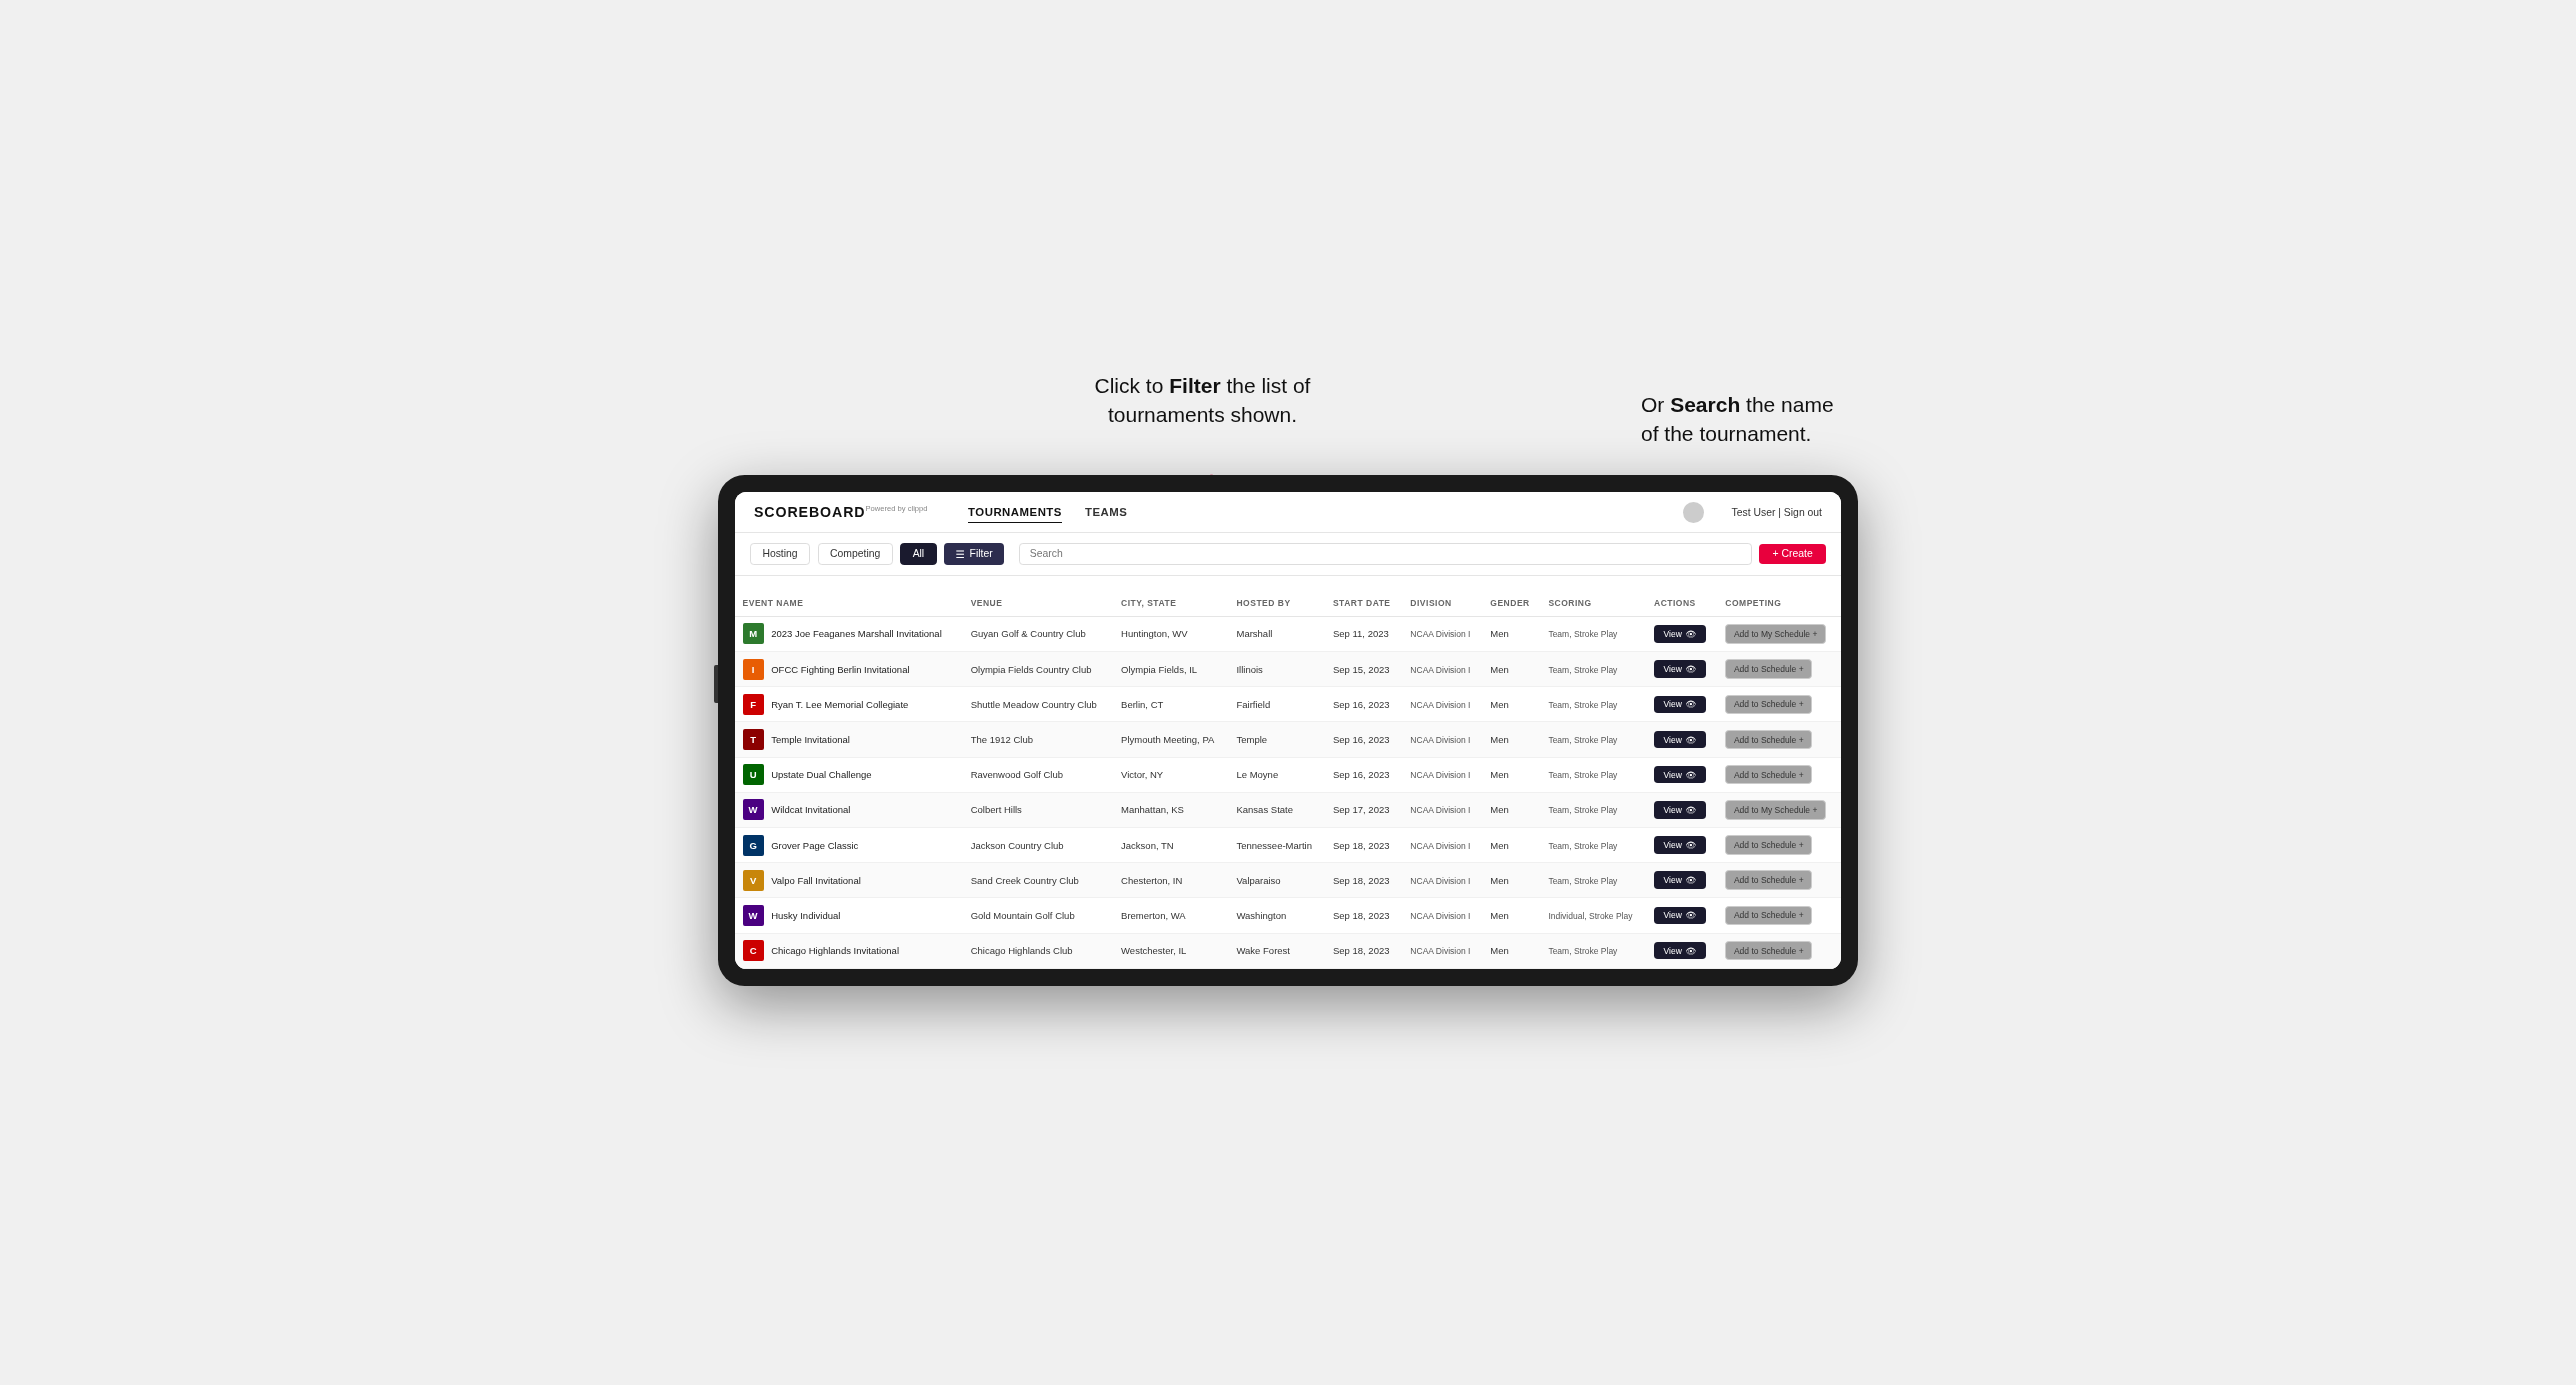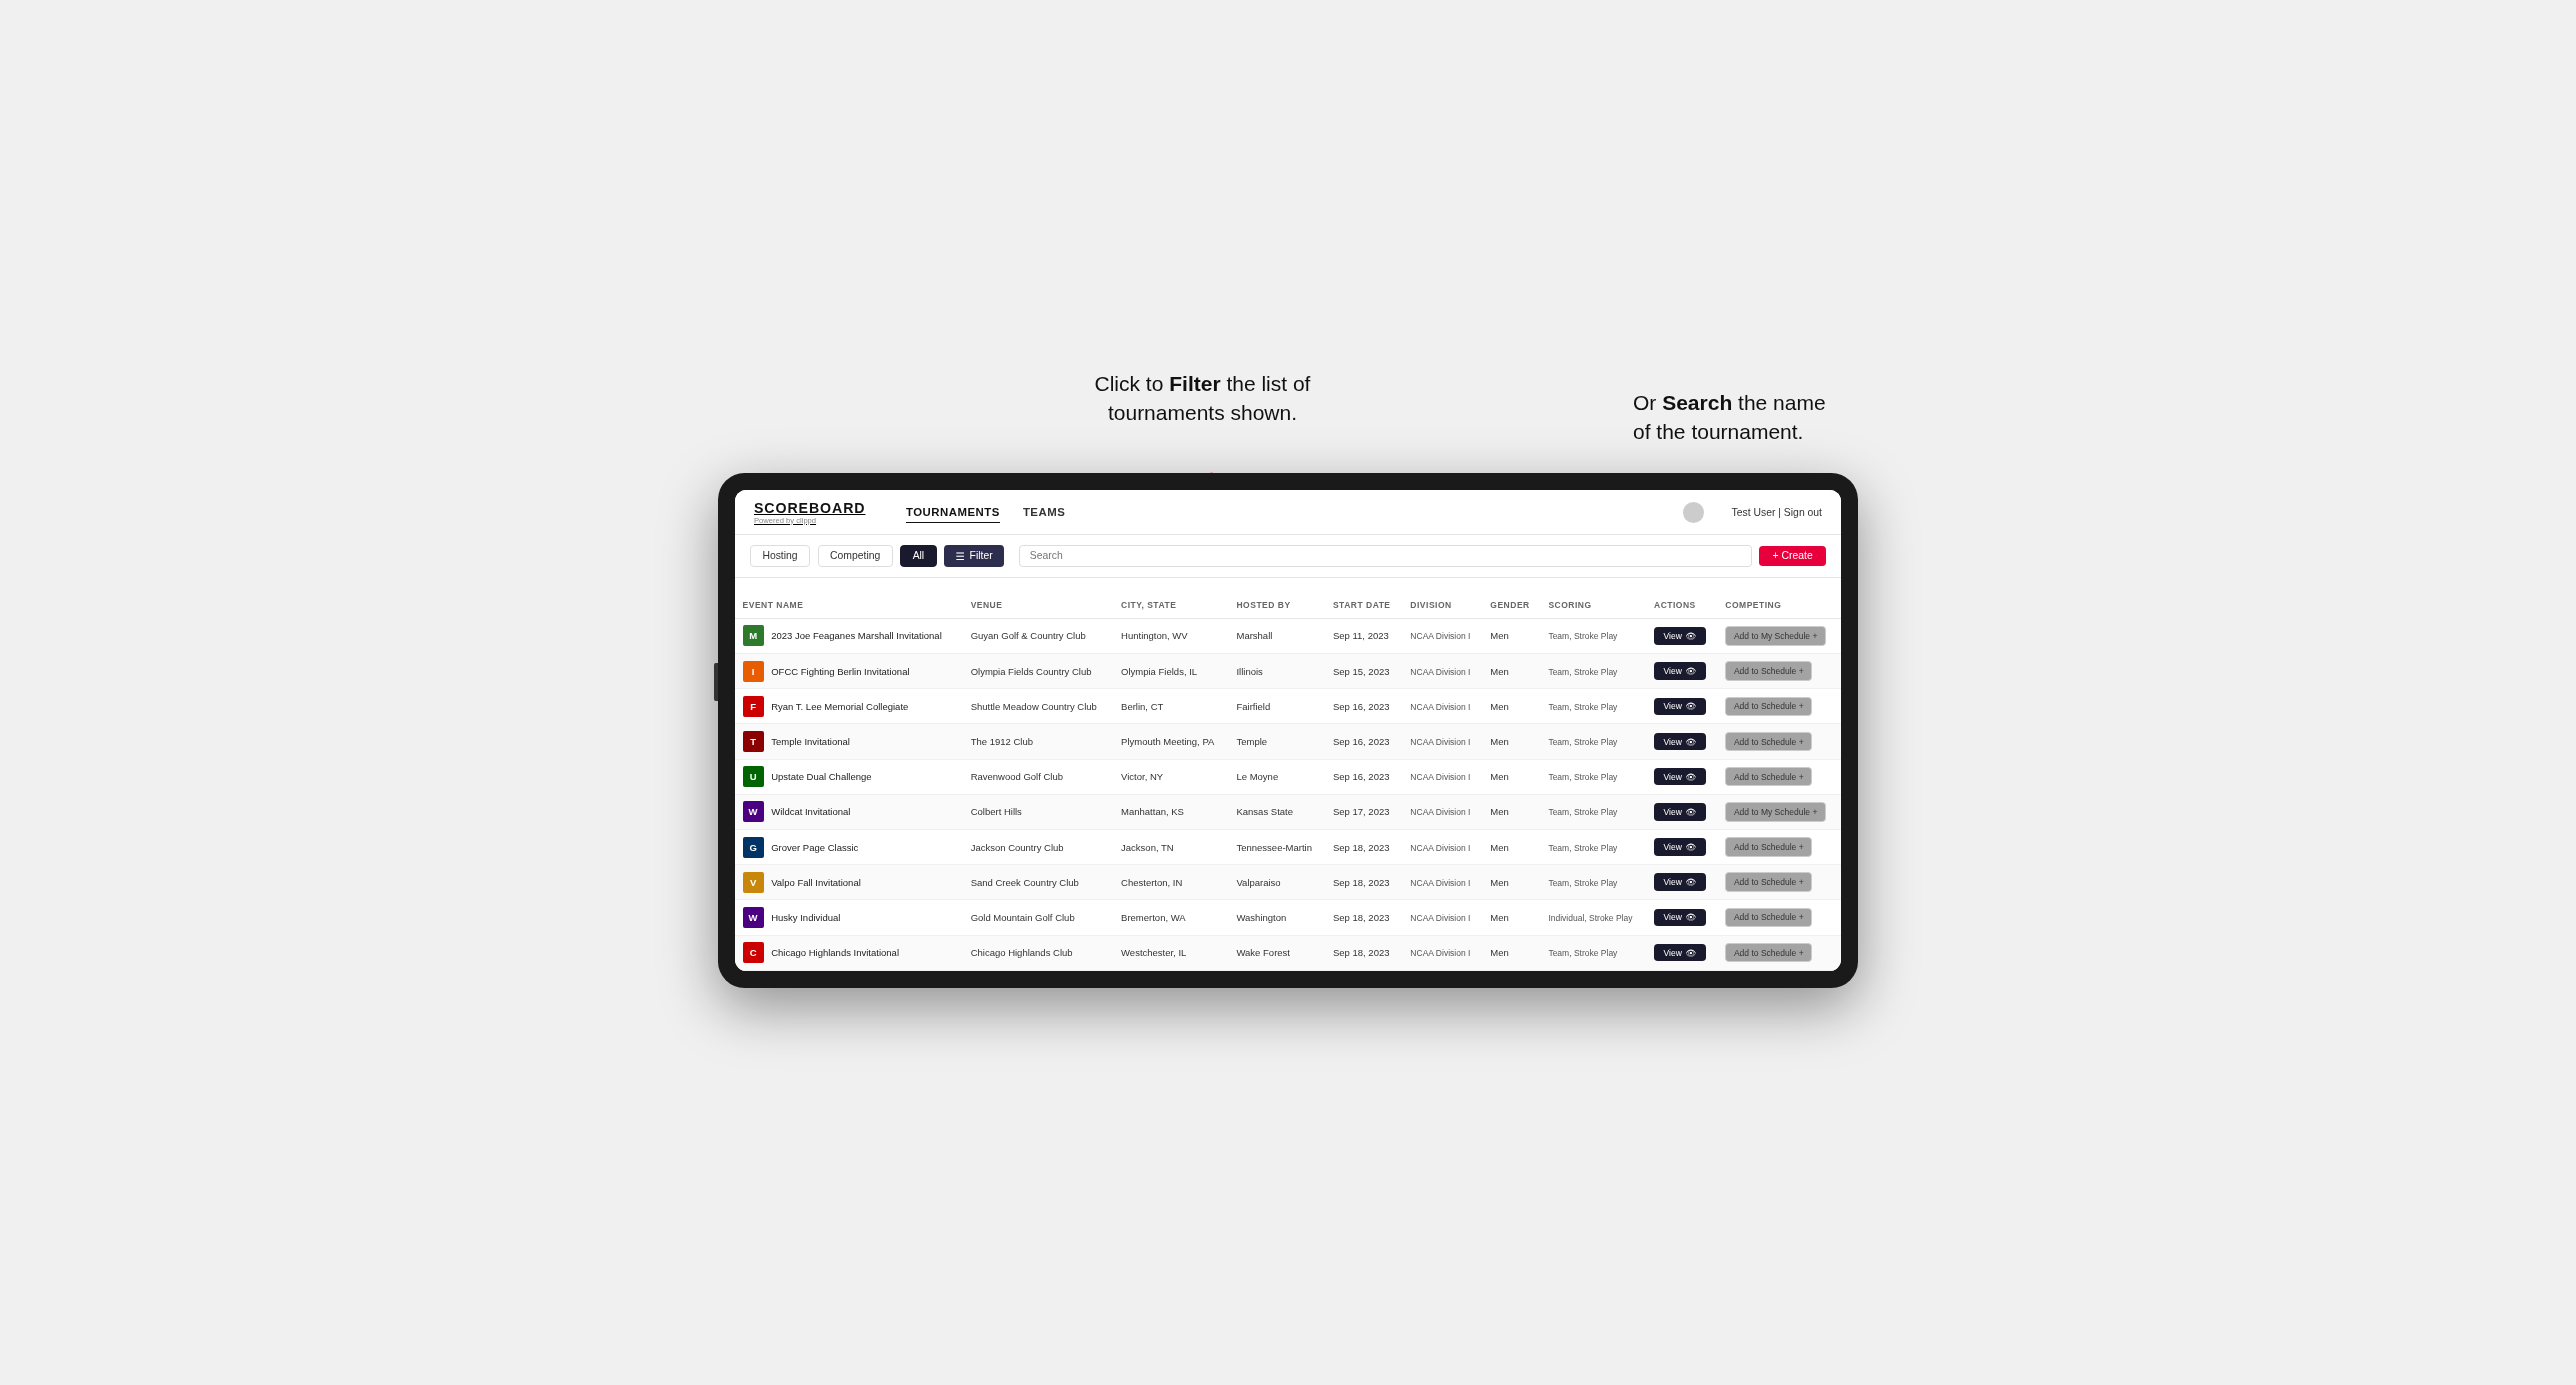--- a/index.html
+++ b/index.html
@@ -33,21 +33,21 @@
       top: 95px;
       width: 190px;
     }
     .ann-top-center {
       top: -28.5px;
       left: 323px;
       width: 323px;
       text-align: center;
     }
     .ann-right {
-      right: 16px;
+      right: 8px;
       top: -9.5px;
       width: 209px;
       text-align: left;
     }
 
     
     .tablet {
       margin: 76px auto 0;
       background: #1a1a1a;
       border-radius: 26.6px;
@@ -66,23 +66,22 @@
     .app-header {
       display: flex;
       align-items: center;
       padding: 9.5px 19px;
       border-bottom: 0.9px solid #e5e5e5;
       background: #fff;
     }
 
     .logo-area {
       display: flex;
-      flex-direction: column;
+      flex-direction: row;
       margin-right: 28.5px;
-      text-decoration: underline;
     }
     .logo-text {
       font-size: 14.2px;
       font-weight: 800;
       color: #111;
       letter-spacing: 0.9px;
       text-transform: uppercase;
     }
     .logo-sub {
       font-size: 7.6px;

